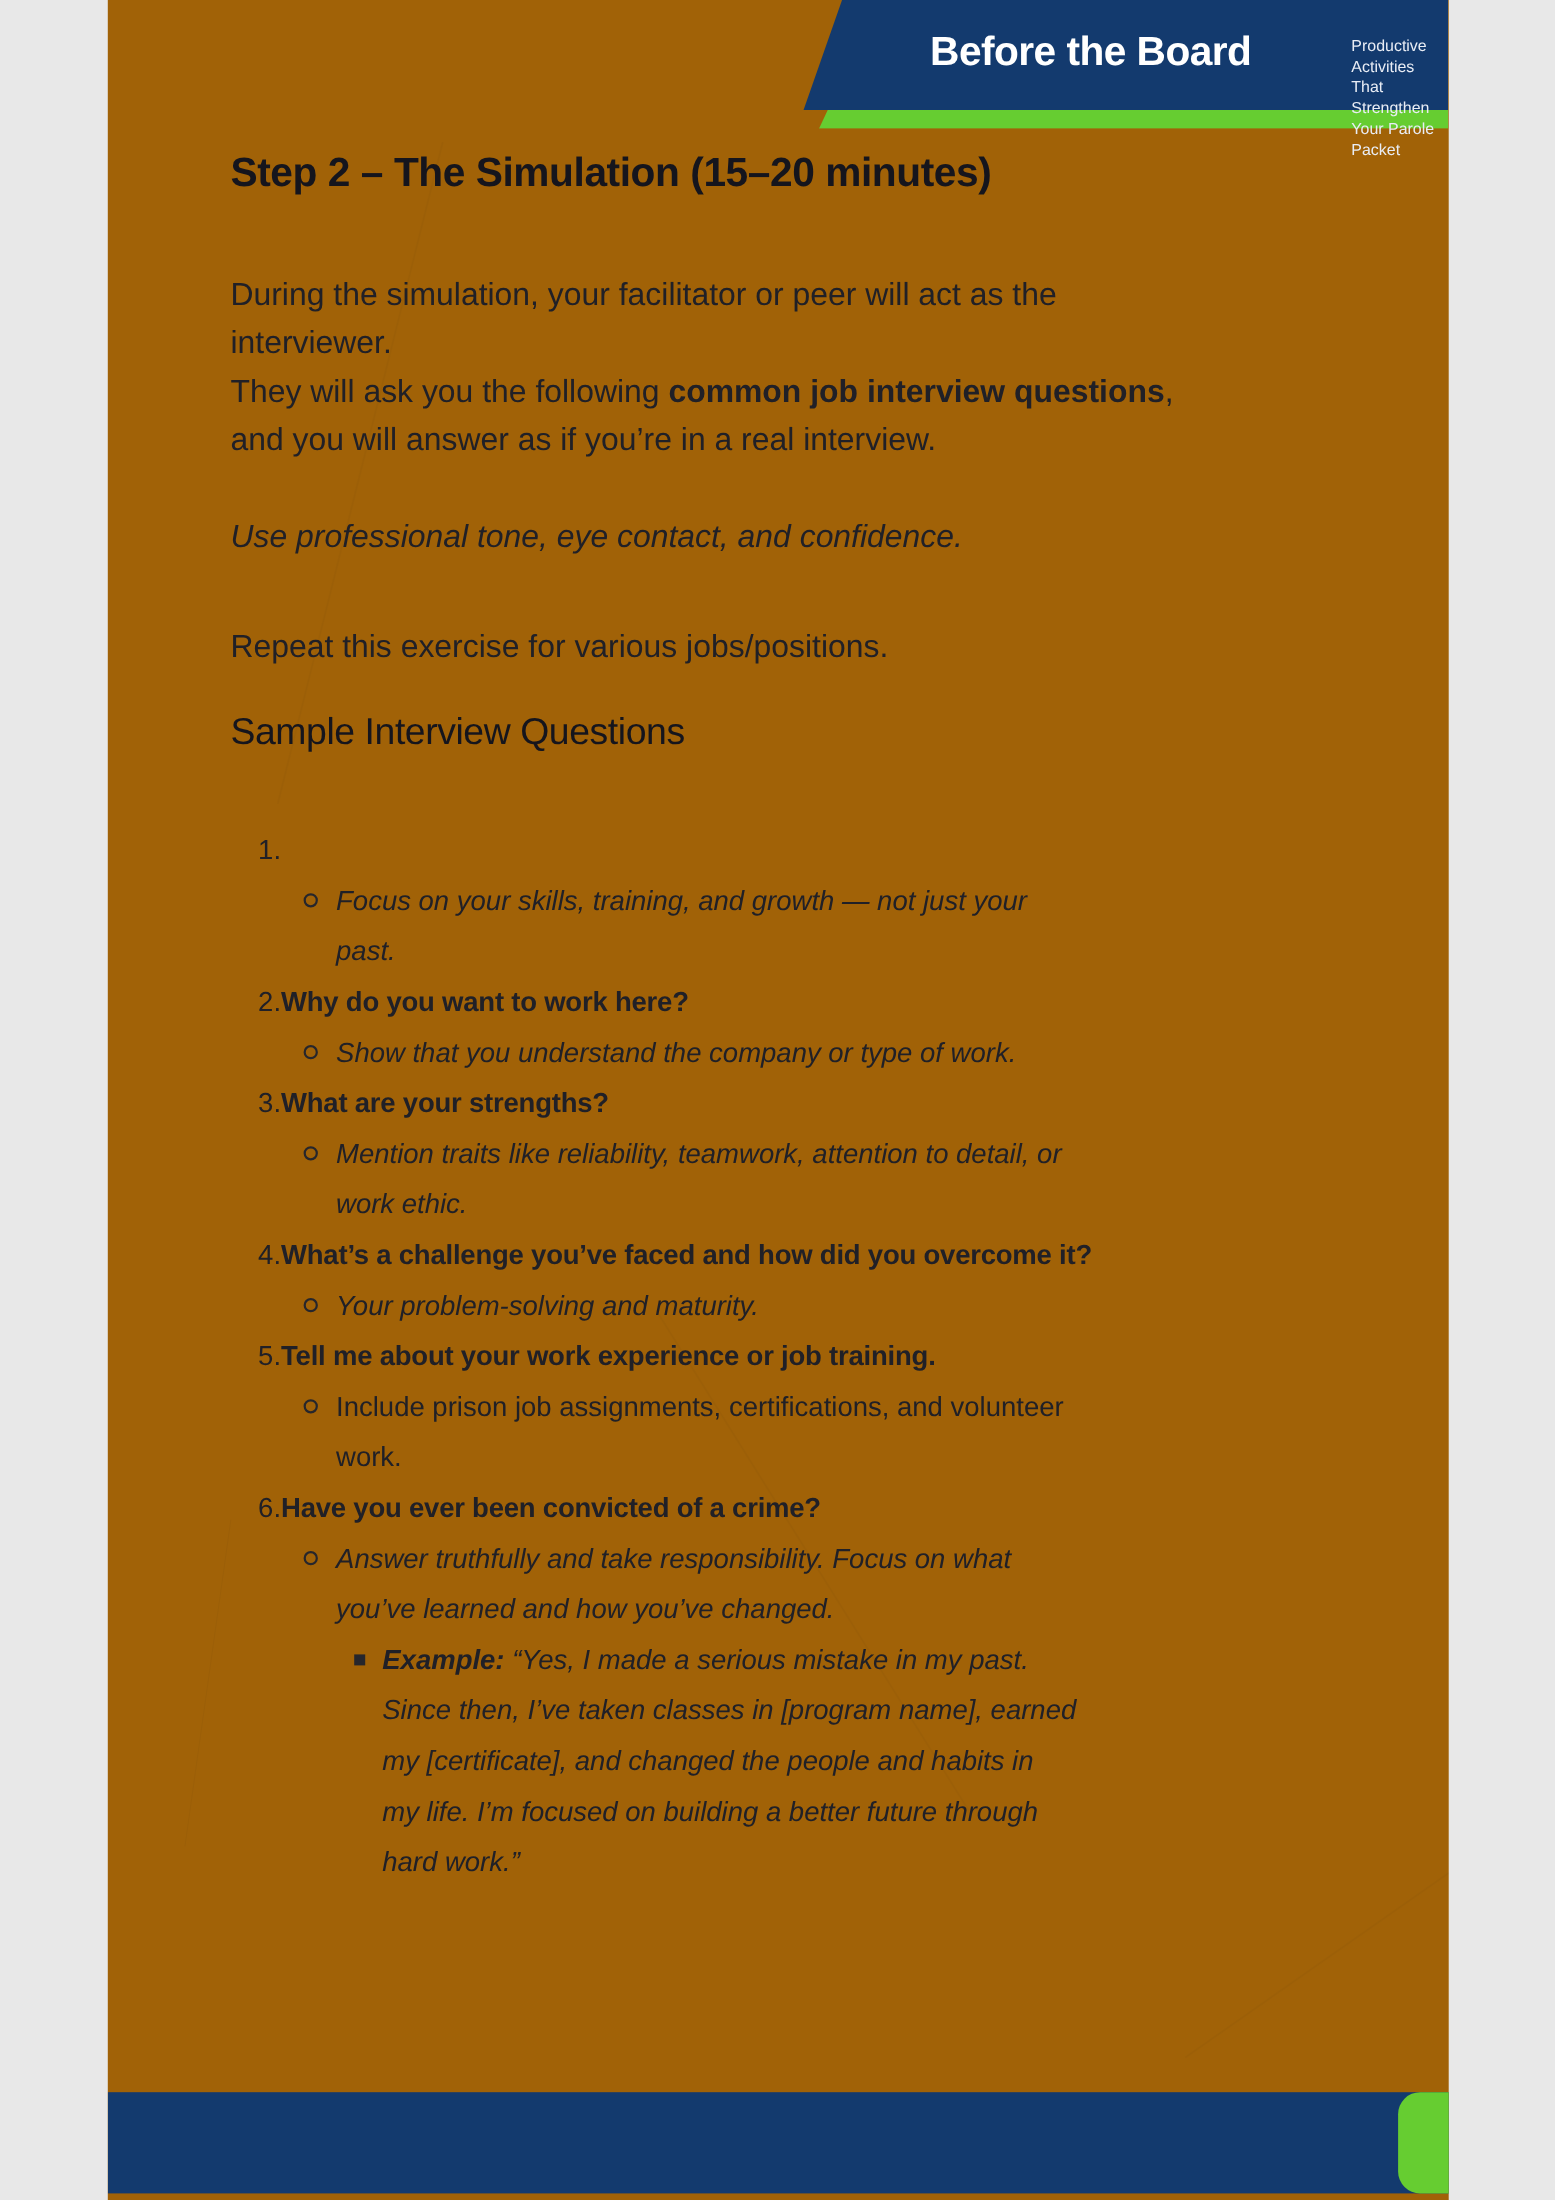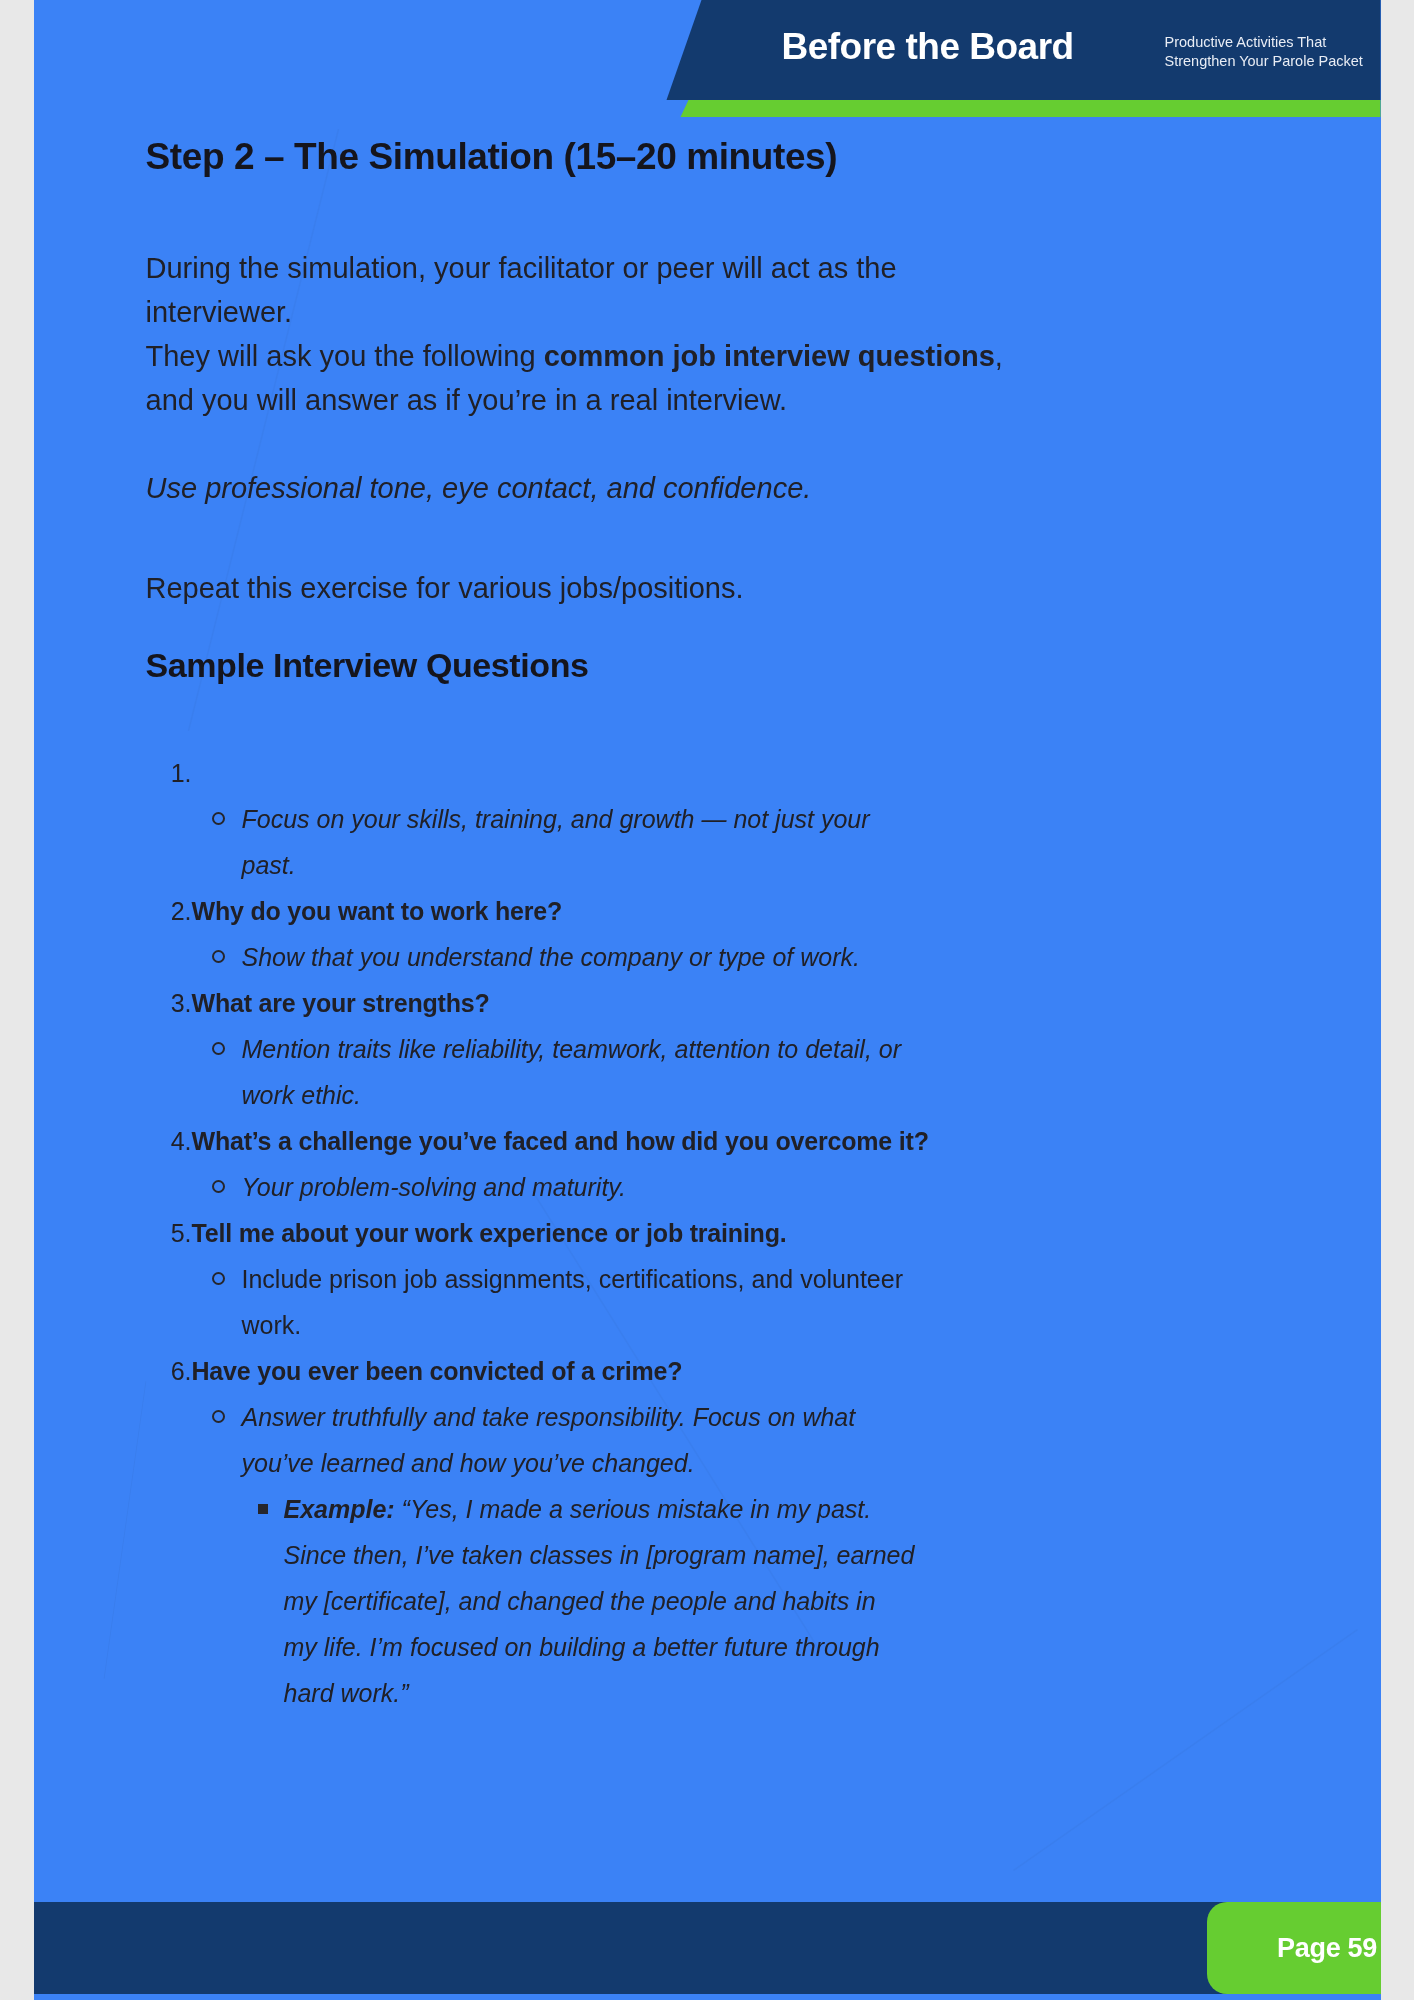--- a/index.html
+++ b/index.html
@@ -1,36 +1,36 @@
 <!DOCTYPE html>
 <html><head>
 <meta charset="utf-8">
 <style>
   html,body{margin:0;padding:0;}
   body{font-family:"Liberation Sans","DejaVu Sans",sans-serif;background:#e8e8e8;}
-  .page{position:relative;width:1347px;height:2000px;margin:0 auto;background:#3b82f6;overflow:hidden;}
+  .page{position:relative;width:1219px;height:2000px;margin:0 auto;background:#a16207;overflow:hidden;}
 
   
   .crease{position:absolute;background:linear-gradient(90deg,rgba(0,0,0,0) 0%,rgba(0,0,0,0.035) 50%,rgba(0,0,0,0) 100%);pointer-events:none;}
   .crease.c1{width:3px;height:620px;left:228px;top:120px;transform:rotate(14deg);}
   .crease.c2{width:3px;height:540px;left:640px;top:1150px;transform:rotate(-32deg);}
   .crease.c3{width:3px;height:420px;left:1150px;top:1540px;transform:rotate(55deg);}
   .crease.c4{width:2px;height:300px;left:90px;top:1380px;transform:rotate(8deg);}
 
   
   .hdr-navy{position:absolute;left:0;top:0;width:100%;height:100px;
     clip-path:polygon(668px 0,100% 0,100% 100%,633px 100%);}
   .hdr-green{position:absolute;left:0;top:100px;width:100%;height:17px;
     clip-path:polygon(655px 0,100% 0,100% 100%,647px 100%);}
   .hdr-title{position:absolute;left:748px;top:26px;font-size:37px;font-weight:700;color:#ffffff;letter-spacing:-0.5px;white-space:nowrap;}
   .hdr-tagline{position:absolute;left:1131px;top:33px;font-size:14.5px;line-height:19px;color:#e9edf5;white-space:pre-line;font-weight:400;}
 
   
   .h1{position:absolute;left:112px;top:136px;font-size:37px;font-weight:700;letter-spacing:-0.4px;white-space:nowrap;}
-  .h2{position:absolute;left:112px;top:646px;font-size:34px;font-weight:700;letter-spacing:-0.4px;white-space:nowrap;}
+  .h2{position:absolute;left:112px;top:646px;font-size:34px;font-weight:400;letter-spacing:-0.4px;white-space:nowrap;}
 
   
   .intro{position:absolute;left:112px;top:246px;width:920px;font-size:29px;line-height:44px;}
   .intro p{margin:0;white-space:pre-line;}
   .intro p.gap1{margin-top:44px;font-style:italic;}
   .intro p.gap2{margin-top:56px;}
   .intro b{font-weight:700;}
 
   
   .qlist{position:absolute;left:112px;top:750px;width:980px;font-size:25px;line-height:46px;list-style:none;margin:0;padding:0;}

